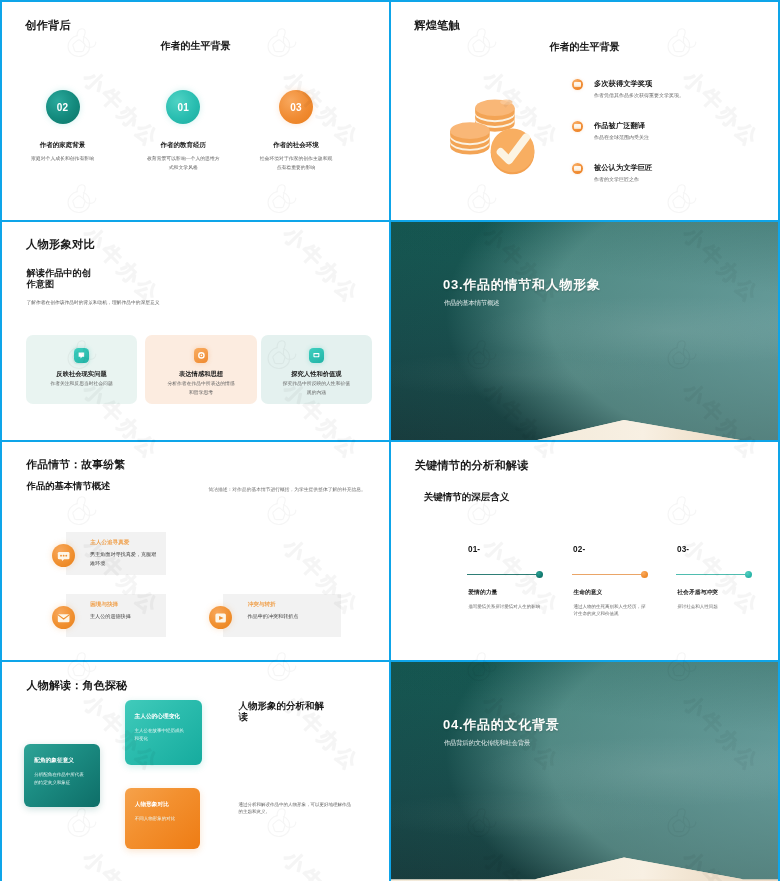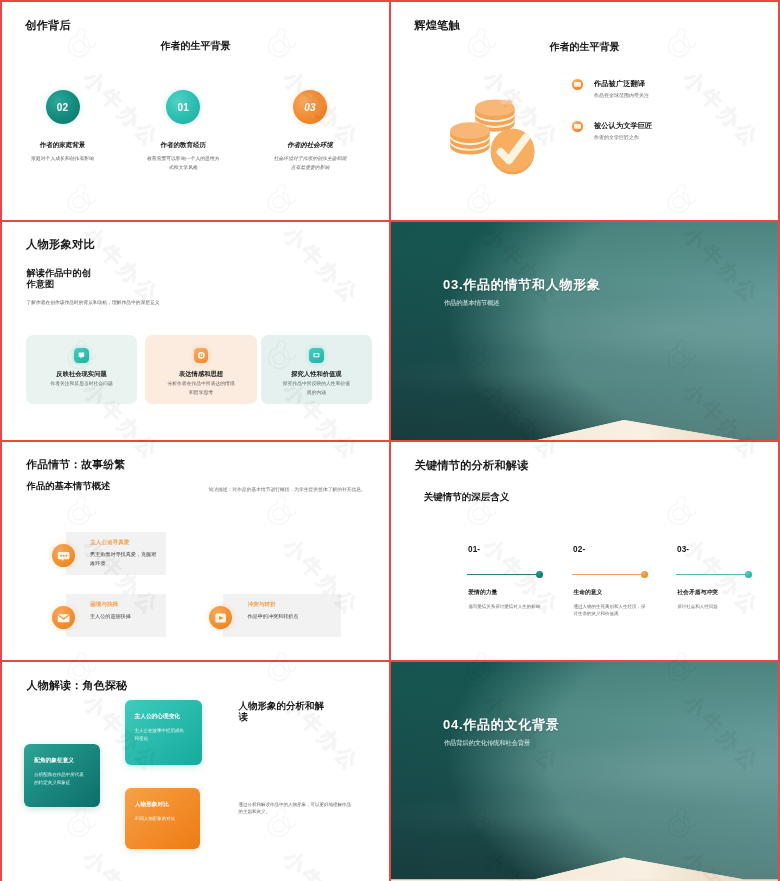--- a/index.html
+++ b/index.html
@@ -1,18 +1,18 @@
 <!DOCTYPE html>
 <html><head>
 <meta charset="utf-8">
 <style>
   html,body{margin:0;padding:0;}
   body{width:780px;height:881px;background:#fff;font-family:"Liberation Sans",sans-serif;overflow:hidden;
        -webkit-font-smoothing:antialiased;}
-  .page{position:absolute;left:0;top:0;width:780px;height:881px;background:#ef4444;}
+  .page{position:absolute;left:0;top:0;width:780px;height:881px;background:#0ea5e9;}
   .grid{position:absolute;left:2px;top:2px;width:776px;height:877px;
         display:grid;grid-template-columns:387px 387px;grid-template-rows:218px 218px 218px 219px;
         gap:2px;}
   .slide{position:relative;overflow:hidden;background:#fff;}
   .wmlayer{position:absolute;left:0;top:0;width:780px;height:881px;pointer-events:none;z-index:9;opacity:0.035;}
   .wmtxt{font-family:"Liberation Sans",sans-serif;font-size:21px;font-weight:bold;}
 
   
   .ttl{position:absolute;font-weight:bold;color:#1a1a1a;letter-spacing:0.2px;}
   .sub{position:absolute;font-weight:bold;color:#1a1a1a;}
@@ -214,21 +214,21 @@
       <div class="s1-h">作者的家庭背景</div>
       <div class="s1-d">家庭对个人成长和创作有影响</div>
     </div>
     <div class="s1-col" style="left:130.3px;">
       <div class="s1-circle c2">
             <span>01</span>
           </div>
       <div class="s1-h">作者的教育经历</div>
       <div class="s1-d">教育背景可以影响一个人的思维方式和文学风格</div>
     </div>
-    <div class="s1-col" style="left:257px;font-style:italic;">
+    <div class="s1-col" style="left:243px;">
       <div class="s1-circle c3">
             <span>03</span>
           </div>
       <div class="s1-h">作者的社会环境</div>
       <div class="s1-d">社会环境对于作家的创作主题和观点有着重要的影响</div>
     </div>
   </div>
 
   <div class="slide s2">
     <div class="s2-title ttl">辉煌笔触</div>
@@ -268,20 +268,27 @@
         <g transform="translate(0,26)">
               <use href="#coin"></use>
             </g>
       </g>
 
       <circle cx="64" cy="63" r="21" fill="#f3a150"></circle>
       <circle cx="64" cy="61" r="21" fill="#f8ae61"></circle>
       <path d="M52.5 62.5 L60.5 70.5 L77 48.5" fill="none" stroke="#fcf4e3" stroke-width="7.5" stroke-linecap="round" stroke-linejoin="round"></path>
     </svg>
     <div class="s2-list">
+      <div class="s2-item">
+        <span class="s2-ic">
+              <i></i>
+            </span>
+        <span class="s2-h">多次获得文学奖项</span>
+        <span class="s2-d">作者凭借其作品多次获得重要文学奖项。</span>
+      </div>
       <div class="s2-item">
         <span class="s2-ic">
               <i></i>
             </span>
         <span class="s2-h">作品被广泛翻译</span>
         <span class="s2-d">作品在全球范围内受关注</span>
       </div>
       <div class="s2-item">
         <span class="s2-ic">
               <i></i>

